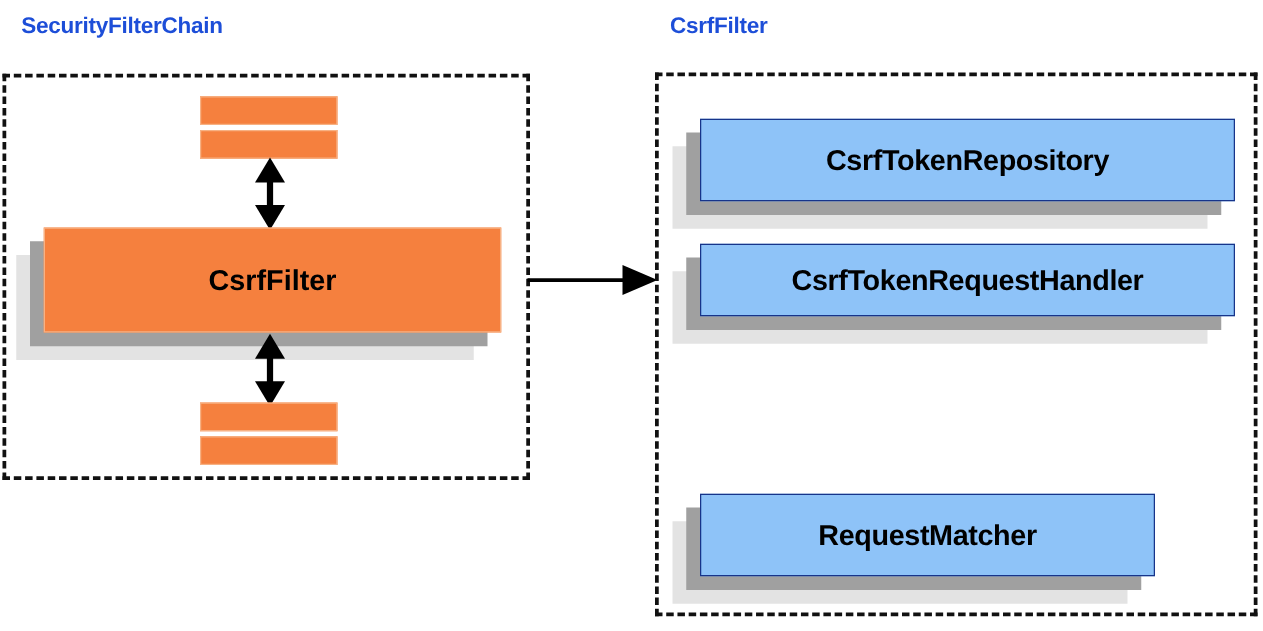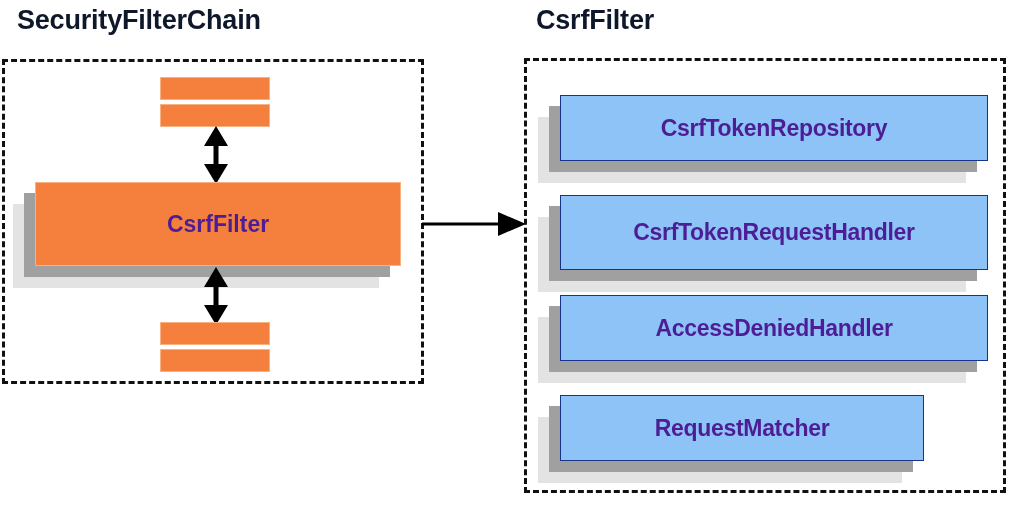--- a/index.html
+++ b/index.html
@@ -17,23 +17,23 @@
     height: 505px;
     background: #ffffff;
     overflow: hidden;
   }
 
   
   .panel-title {
     position: absolute;
     font-family: "Liberation Sans", sans-serif;
     font-weight: bold;
-    font-size: 27px;
+    font-size: 18px;
     line-height: 30px;
-    color: #0f172a;
+    color: #1d4ed8;
     letter-spacing: -0.2px;
     white-space: nowrap;
   }
   #title-left  { left: 17px;  top: 5px; }
   #title-right { left: 536px; top: 5px; }
 
   
   .dashed-box {
     position: absolute;
     border: 3px dashed #111111;
@@ -68,21 +68,21 @@
   .node .face {
     position: absolute;
     left: 0; top: 0;
     width: 100%; height: 100%;
     box-sizing: border-box;
     display: flex;
     align-items: center;
     justify-content: center;
     font-family: "Liberation Sans", sans-serif;
     font-weight: bold;
-    color: #4c1d95;
+    color: #000000;
     white-space: nowrap;
   }
 
   
   .node.orange .face {
     background: #f5803e;
     border: 1px solid #f7b183;
     font-size: 23px;
   }
   
@@ -148,31 +148,26 @@
   </svg>
 
   <div class="dashed-box" id="container-right"></div>
 
   <div class="node blue" style="left:560px; top:95px; width:428px; height:66px;">
     <div class="shade-far"></div>
     <div class="shade-near"></div>
     <div class="face">CsrfTokenRepository</div>
   </div>
 
-  <div class="node blue" style="left:560px; top:195px; width:428px; height:75px;">
+  <div class="node blue" style="left:560px; top:195px; width:428px; height:58px;">
     <div class="shade-far"></div>
     <div class="shade-near"></div>
     <div class="face">CsrfTokenRequestHandler</div>
   </div>
 
-  <div class="node blue" style="left:560px; top:295px; width:428px; height:66px;">
-    <div class="shade-far"></div>
-    <div class="shade-near"></div>
-    <div class="face">AccessDeniedHandler</div>
-  </div>
 
   <div class="node blue" style="left:560px; top:395px; width:364px; height:66px;">
     <div class="shade-far"></div>
     <div class="shade-near"></div>
     <div class="face">RequestMatcher</div>
   </div>
 
 </div>
 
 </body></html>

